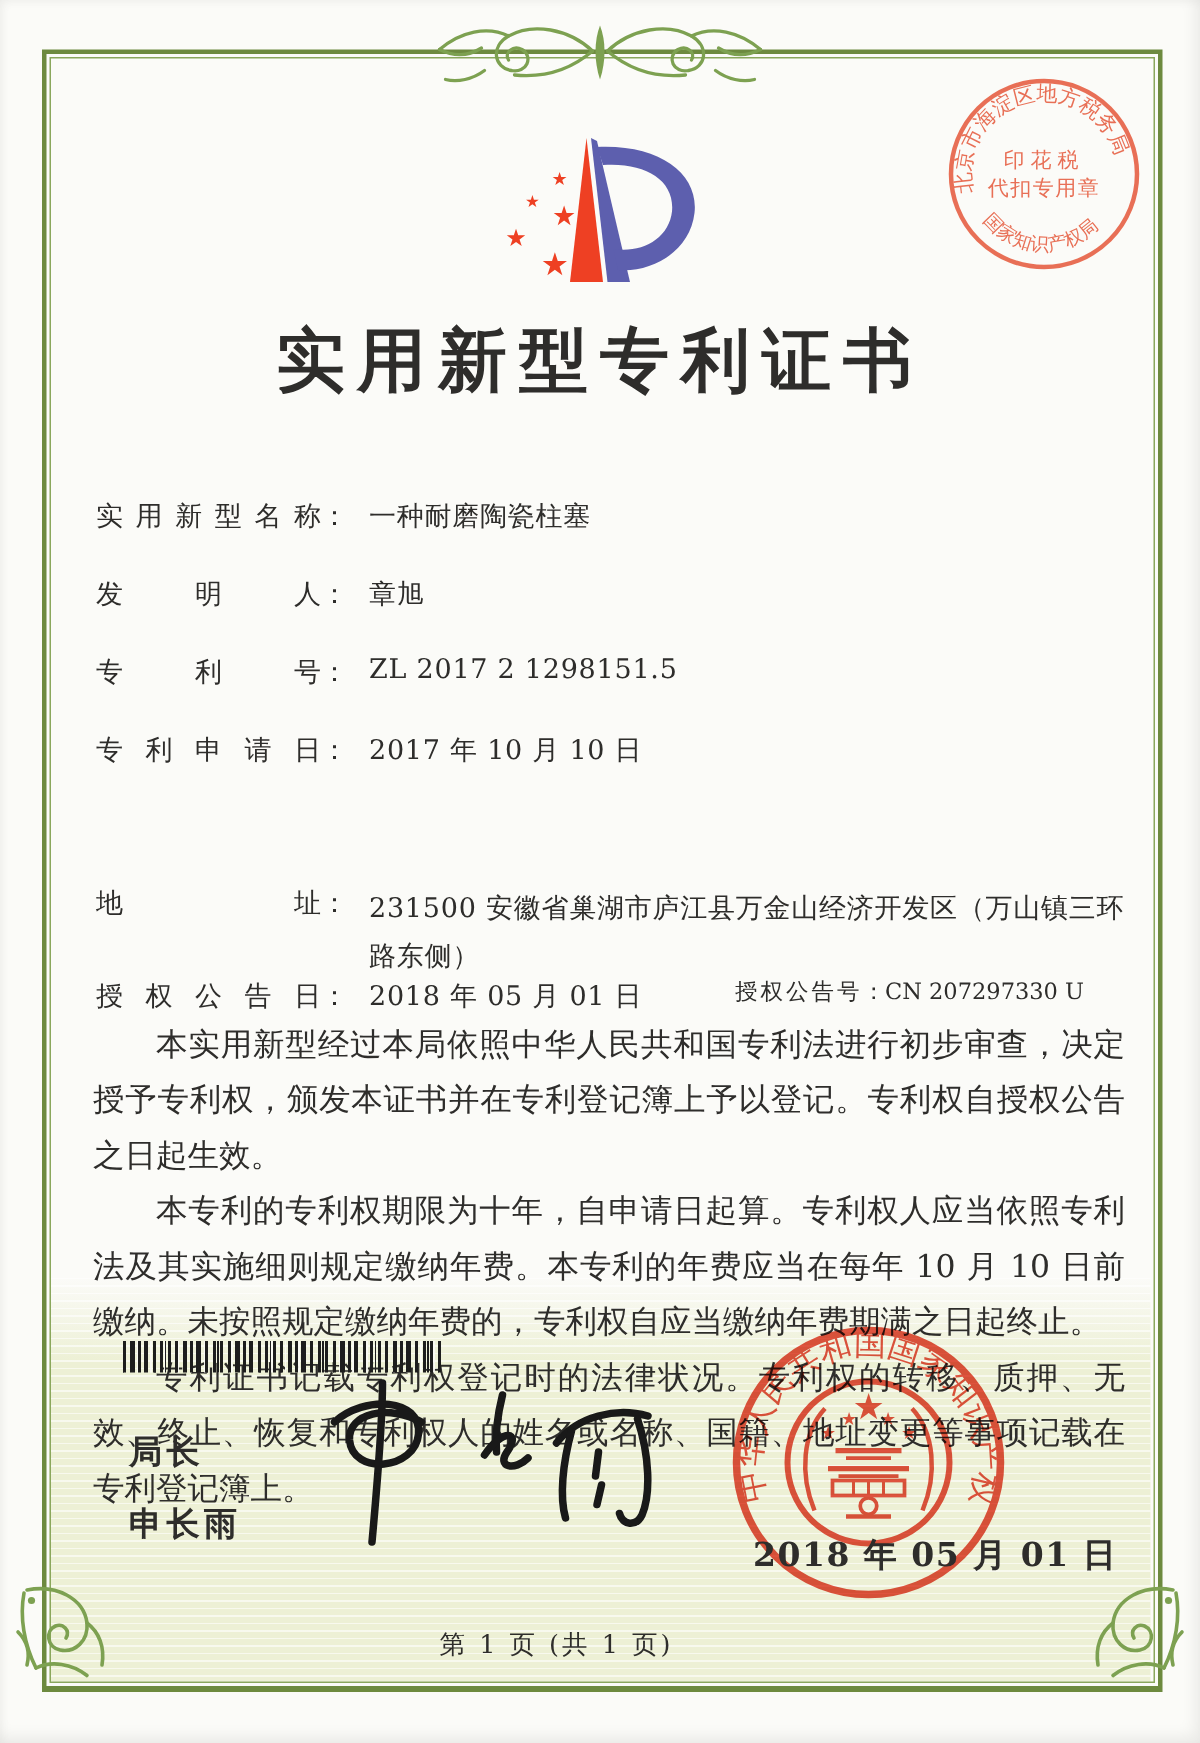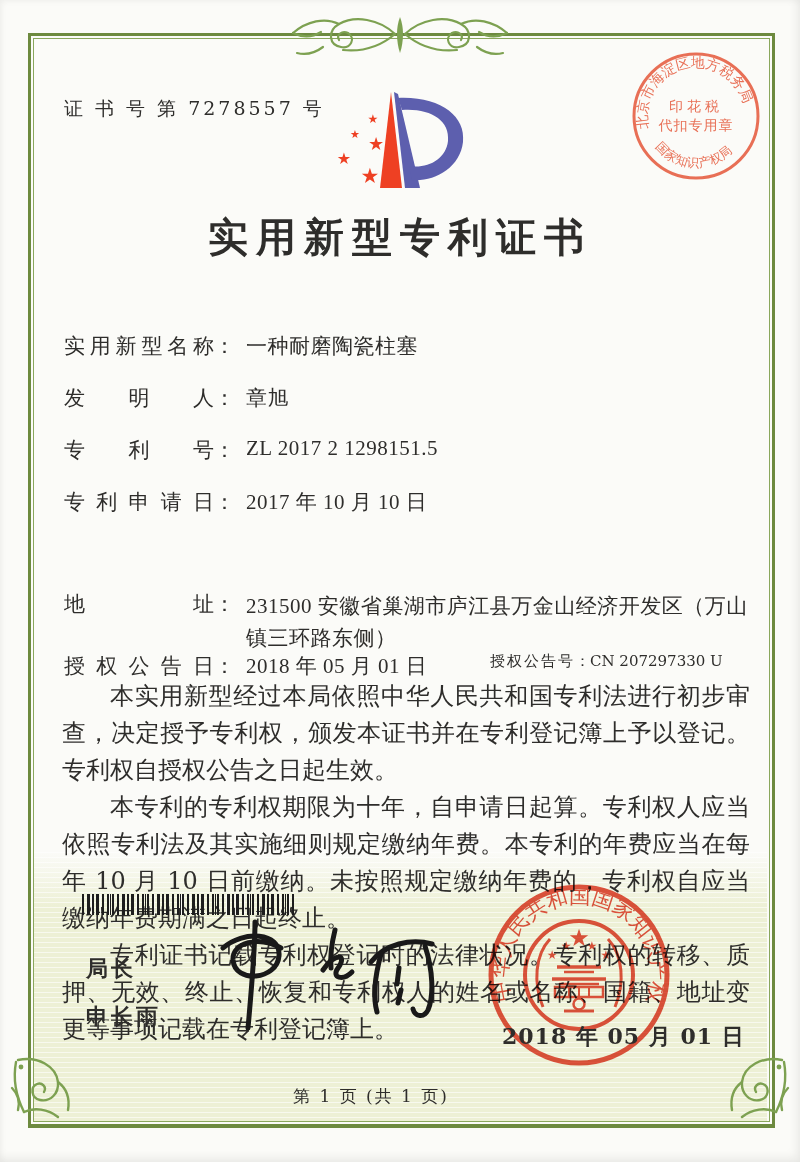--- a/index.html
+++ b/index.html
@@ -24,35 +24,35 @@
     border-bottom-width:4px;
   }
   .borderbox .inner{
     position:absolute;left:2px;top:2px;right:2px;bottom:2px;
     border:1px solid var(--border-green-light,#8aa75c);
   }
   .certno{position:absolute;left:64px;top:96px;font-size:19px;letter-spacing:3px;}
   .logo{position:absolute;left:322px;top:70px;}
   .title{
     position:absolute;left:0;right:0;top:210px;text-align:center;
-    font-size:40px;font-weight:600;letter-spacing:8px;
+    font-size:46px;font-weight:600;letter-spacing:8px;
   }
   .taxstamp{position:absolute;left:626px;top:46px;opacity:.82;mix-blend-mode:multiply;}
-  .frow{position:absolute;left:64px;font-size:21px;white-space:nowrap;font-family:Liberation Serif, serif;}
+  .frow{position:absolute;left:64px;font-size:18px;white-space:nowrap;}
   .frow .lbl{display:inline-block;width:150px;text-align:justify;text-align-last:justify;vertical-align:top;}
   .frow .colon{display:inline-block;width:22px;vertical-align:top;}
   .frow .val{display:inline-block;margin-left:10px;letter-spacing:.5px;vertical-align:top;}
   .r1{top:332px}.r2{top:384px}.r3{top:436px}.r4{top:488px}.r5{top:540px}
   .r6{top:590px}.r7{top:652px}
   .r6 .val{white-space:normal;width:505px;line-height:32px;}
   .grant-right{position:absolute;left:452px;top:652px;font-size:15px;white-space:nowrap;padding-left:38px;}
   .grant-right .lbl2{letter-spacing:2px;}
   .paras{
     position:absolute;left:62px;top:678px;width:688px;
-    font-size:24px;line-height:37px;text-align:justify;
+    font-size:21px;line-height:37px;text-align:justify;
   }
   .paras p{margin:0;text-indent:2em;}
   .barcode{
     position:absolute;left:82px;top:894px;width:214px;height:21px;
     background-image:
       repeating-linear-gradient(90deg,#1d1d1d 0 2px,transparent 2px 5px),
       repeating-linear-gradient(90deg,#1d1d1d 0 1px,transparent 1px 7px),
       repeating-linear-gradient(90deg,rgba(250,250,245,.9) 0 1px,transparent 1px 9px);
   }
   .signer{position:absolute;left:86px;top:944px;font-size:22px;line-height:48px;letter-spacing:3px;font-weight:bold;}
@@ -104,21 +104,20 @@
     <g stroke="#7da151" stroke-width="2.4" fill="none" stroke-linecap="round">
       <path d="M10 6 C 30 2 48 12 50 28 C 51 40 42 48 32 46 C 23 44 22 33 29 30 C 34 28 39 33 36 38"></path>
       <path d="M8 8 C 5 24 8 42 16 58"></path>
       <path d="M16 58 C 26 53 40 55 50 63"></path>
       <path d="M50 28 C 58 34 62 44 60 56"></path>
       <path d="M4 34 C 10 40 12 48 10 56"></path>
     </g>
     <circle cx="13" cy="13" r="2.4" fill="#7da151"></circle>
   </svg>
 
-  <div class="certno">证 书 号 第 7278557 号</div>
 
   <svg class="logo" width="170" height="140" viewBox="0 0 170 140">
     <text x="51" y="53" font-size="12" fill="#ee4023" text-anchor="middle">★</text>
     <text x="33" y="68" font-size="11" fill="#ee4023" text-anchor="middle">★</text>
     <text x="54" y="80" font-size="18" fill="#ee4023" text-anchor="middle">★</text>
     <text x="22" y="94" font-size="16" fill="#ee4023" text-anchor="middle">★</text>
     <text x="48" y="113" font-size="21" fill="#ee4023" text-anchor="middle">★</text>
     <polygon points="69,22 58,118 80,118" fill="#ee4023"></polygon>
     <polygon points="72,22 76,24 98,118 83,118" fill="#5d5fae"></polygon>
     <path d="M76 28 C 118 26 144 46 141 72 C 138 98 112 112 90 110 L 87 96 C 106 99 124 89 126 71 C 128 50 108 38 80 40 Z" fill="#5d5fae"></path>

